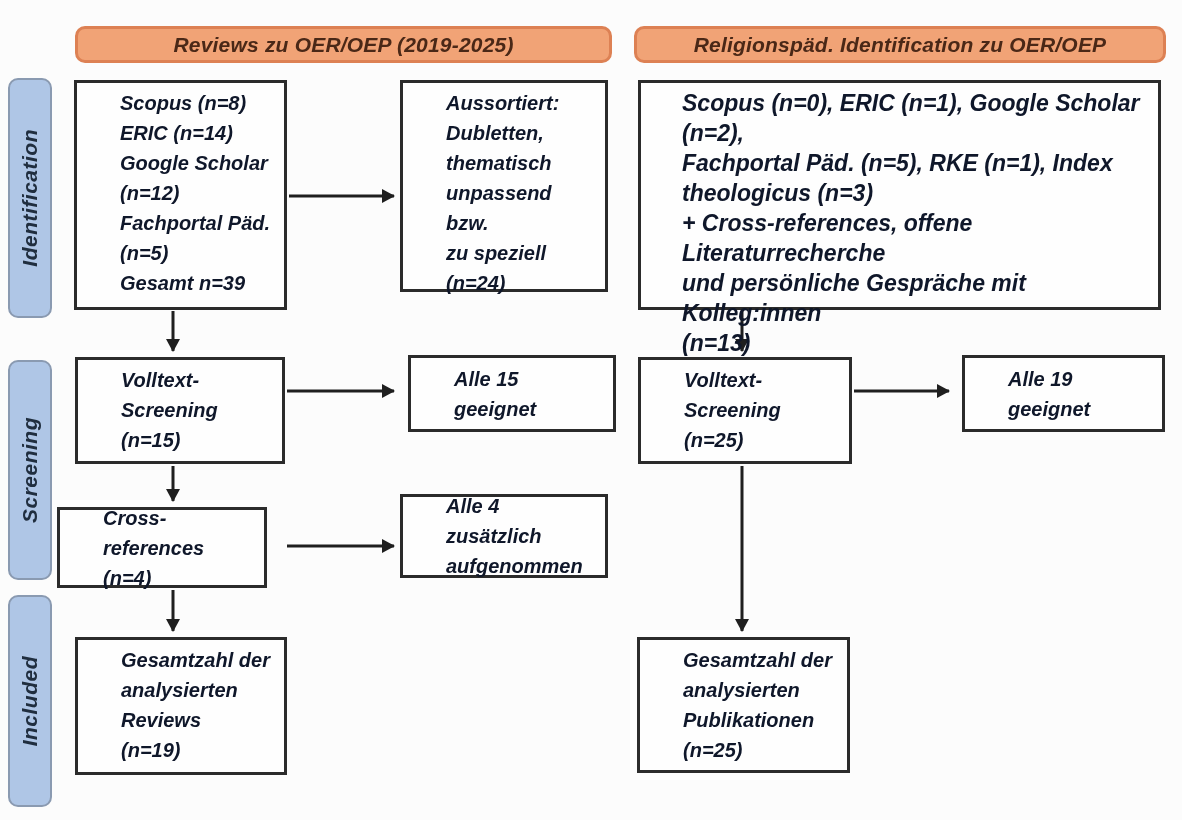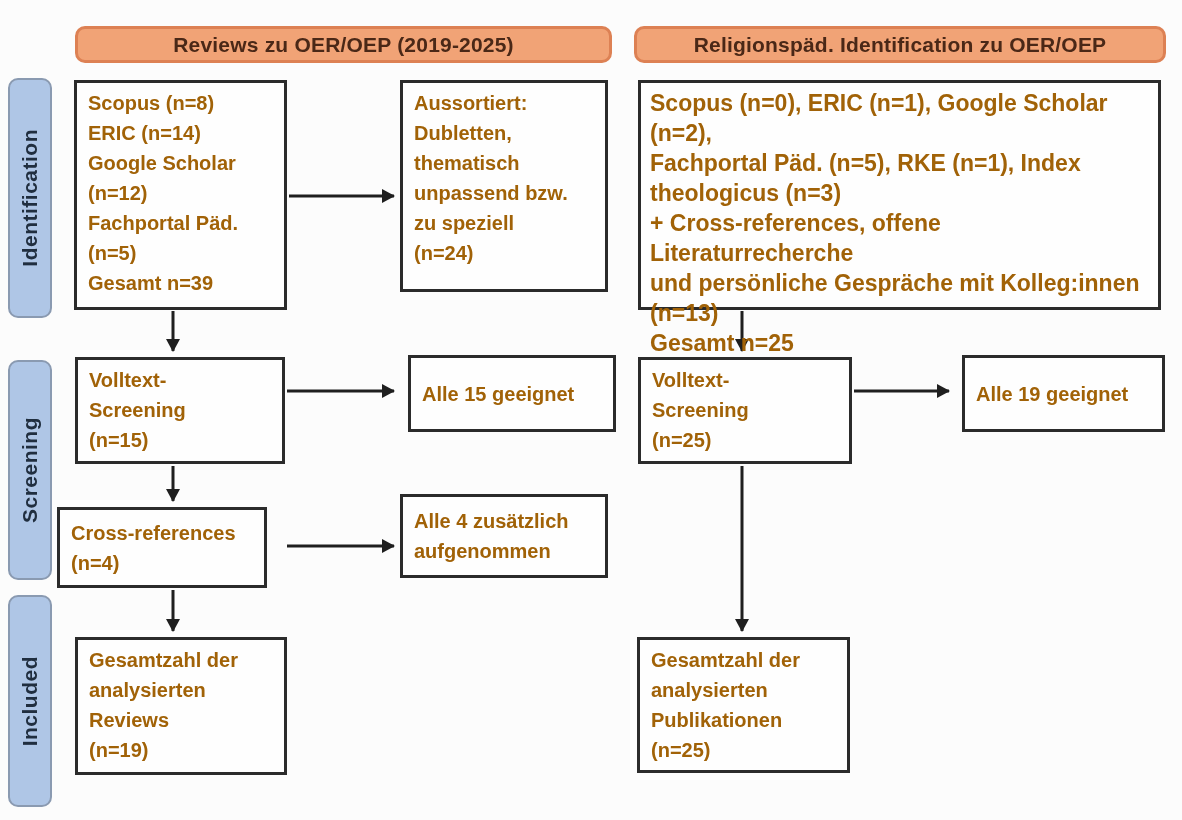--- a/index.html
+++ b/index.html
@@ -6,20 +6,21 @@
   body {
     font-family: "Liberation Sans", sans-serif;
     background: #ffffff;
   }
   .canvas {
     position: relative;
     width: 1182px;
     height: 820px;
     background: #fcfcfc;
     overflow: hidden;
+    font-style: italic;
   }
   .arrows-svg {
     position: absolute;
     left: 0; top: 0;
     width: 1182px; height: 820px;
     pointer-events: none;
   }
   .col-header {
     position: absolute;
     background: #F1A376;
@@ -62,22 +63,23 @@
     box-sizing: border-box;
     display: flex;
     align-items: flex-start;
   }
   .fbox.vcenter { align-items: center; }
   .btxt {
     white-space: pre-line;
     font-weight: 700;
     font-size: 20px;
     line-height: 30px;
-    color: #a16207;
+    color: #0f172a;
     padding: 5px 11px;
+    margin-left: 32px;
   }
   .btxt.dense { font-size: 23px; padding: 5px 9px; }
 </style>
 </head>
 <body>
 
 <div class="canvas">
 
   <svg class="arrows-svg" viewBox="0 0 1182 820" xmlns="http://www.w3.org/2000/svg">
     <defs>

